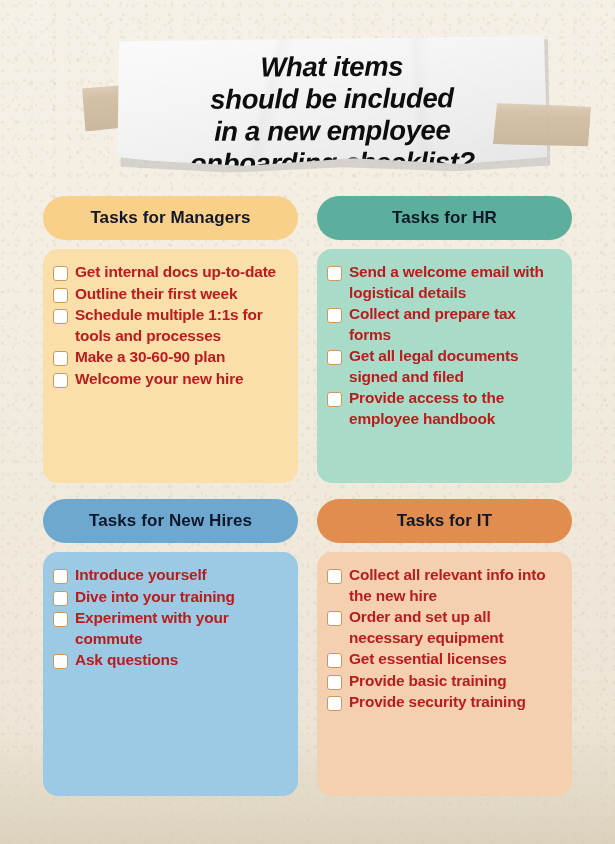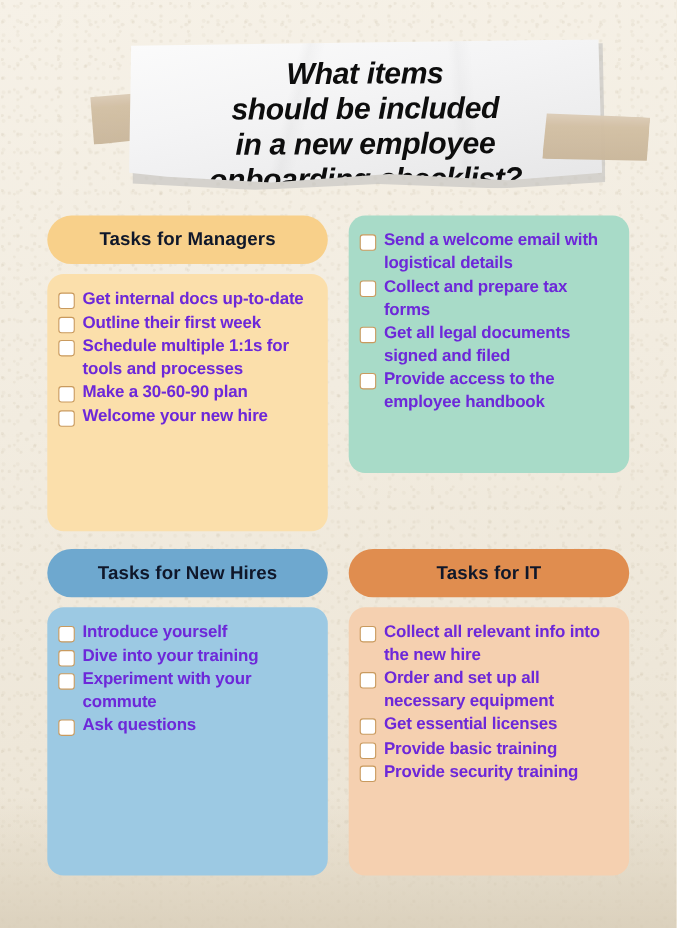--- a/index.html
+++ b/index.html
@@ -126,21 +126,21 @@
     flex:none;
     width:15px; height:15px; margin-top:4px;
     border-radius:3px;
     background:#ffffff;
     border:1.6px solid #c99a5e;
   }
   .task-text {
     font-weight:700;
     font-size:15.4px;
     line-height:20.5px;
-    color:#6d28d9;
+    color:#b91c1c;
     letter-spacing:-0.15px;
   }
 </style>
 </head>
 <body>
 
 <div id="paper-bg">
   <div id="paper-bg-dark"></div>
 </div>
 
@@ -185,20 +185,23 @@
         </li>
         <li class="task">
           <span class="checkbox"></span>
           <span class="task-text">Welcome your new hire</span>
         </li>
       </ul>
     </div>
   </section>
 
   <section class="card card-b">
+    <div class="card-header" style="background:#5caf9c">
+      <span>Tasks for HR</span>
+    </div>
     <div class="card-body" style="background:#a8dbc8">
       <ul class="task-list">
         <li class="task">
           <span class="checkbox"></span>
           <span class="task-text">Send a welcome email with logistical details</span>
         </li>
         <li class="task">
           <span class="checkbox"></span>
           <span class="task-text">Collect and prepare tax forms</span>
         </li>

